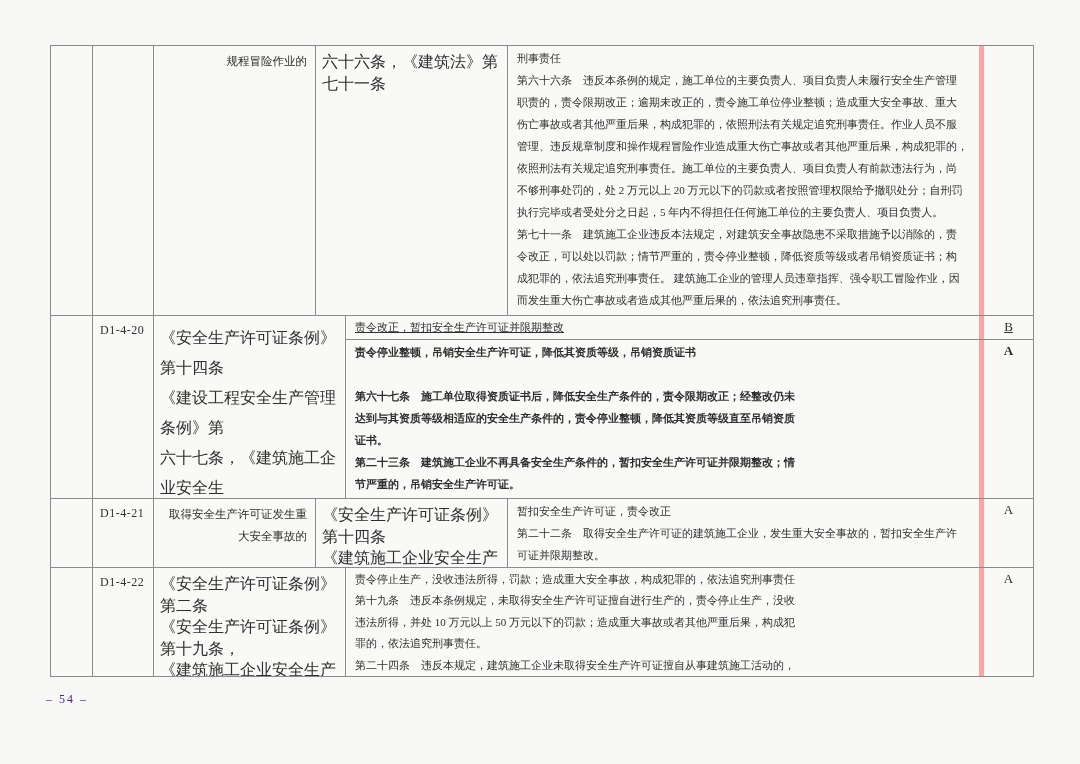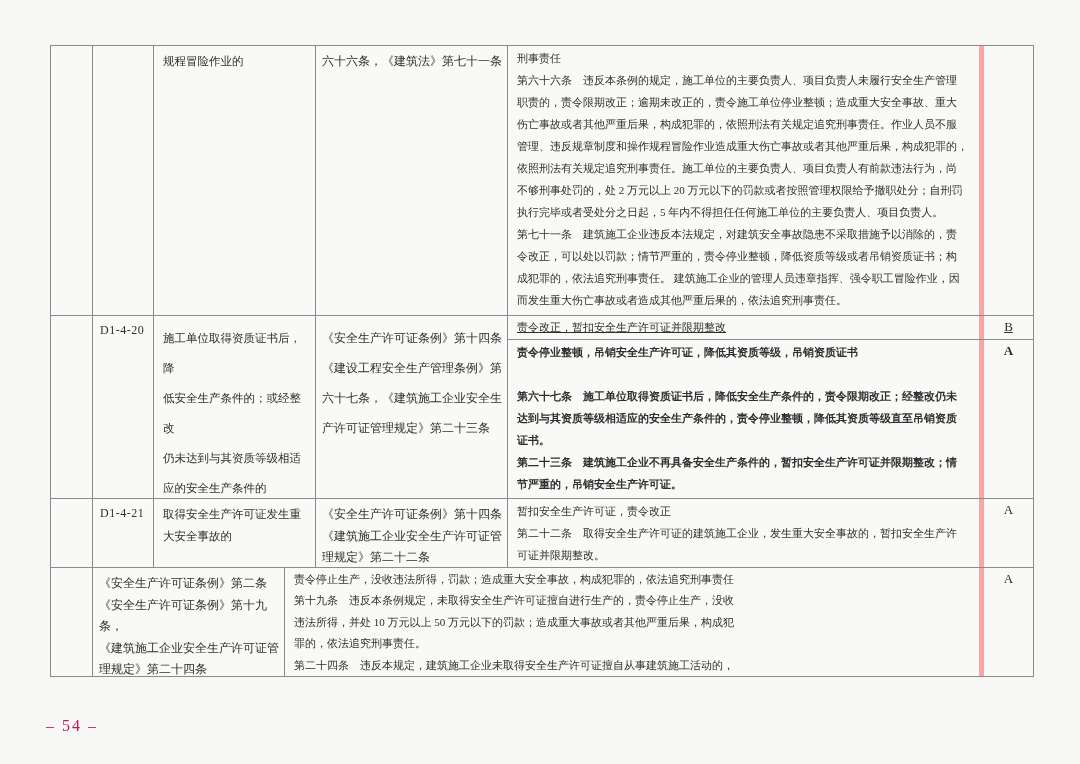--- a/index.html
+++ b/index.html
@@ -20,42 +20,42 @@
   .r1{flex:0 0 270px;}
   .r2{flex:0 0 183px;}
   .r3{flex:0 0 69px;}
   .r4{flex:1;}
   .cell{
     box-sizing:border-box;border-right:1px solid #8b8b8b;
     overflow:hidden;white-space:pre-line;
   }
   .c0{width:42px;}
   .c1{width:61px;font-size:12px;padding:7px 0 0 7px;letter-spacing:0.5px;}
-  .c2{width:162px;font-size:11.5px;padding:5px 8px 0 9px;line-height:21.5px;}
-  .c3{width:192px;font-size:12px;padding:5px 5px 0 6px;line-height:21.5px;}
+  .c2{width:162px;font-size:11.5px;padding:5px 8px 0 9px;line-height:21.5px;text-align:right;}
+  .c3{width:192px;font-size:16px;padding:5px 5px 0 6px;line-height:21.5px;}
   .lh-30{line-height:30px;padding-top:7px;}
   .rest{flex:1;display:flex;flex-direction:column;min-width:0;}
   .subrow{display:flex;flex:1;min-height:0;}
   .subrow + .subrow{border-top:1px solid #8b8b8b;font-weight:bold;}
   .subrow-fixed{flex:0 0 23px;text-decoration:underline;}
   .c4{
     flex:1;box-sizing:border-box;border-right:5px solid #fca5a5;
     font-size:11px;line-height:22.4px;padding:1px 8px 0 9px;
     overflow:hidden;white-space:pre-line;
   }
   .lh-22{line-height:22px;}
   .lh-21{line-height:21.4px;}
   .one-line{line-height:21px;padding-top:1px;}
   .c5{
     width:49px;box-sizing:border-box;text-align:center;
     font-size:13px;padding-top:3px;overflow:hidden;
   }
   .footer{
     position:absolute;left:46px;top:692px;
-    font-size:16px;letter-spacing:2px;color:#be185d;margin-top:25px;
+    font-size:12px;letter-spacing:2px;color:#4c1d95;
   }
 </style>
 </head>
 <body>
 
 <div class="sheet">
 
   <div class="doc-table">
 
     <div class="trow r1">
@@ -78,24 +78,20 @@
 成犯罪的，依法追究刑事责任。 建筑施工企业的管理人员违章指挥、强令职工冒险作业，因
 而发生重大伤亡事故或者造成其他严重后果的，依法追究刑事责任。</div>
           <div class="c5"></div>
         </div>
       </div>
     </div>
 
     <div class="trow r2">
       <div class="cell c0"></div>
       <div class="cell c1">D1-4-20</div>
-      <div class="cell c2 lh-30">施工单位取得资质证书后，降
-低安全生产条件的；或经整改
-仍未达到与其资质等级相适
-应的安全生产条件的</div>
       <div class="cell c3 lh-30">《安全生产许可证条例》第十四条
 《建设工程安全生产管理条例》第
 六十七条，《建筑施工企业安全生
 产许可证管理规定》第二十三条</div>
       <div class="rest">
         <div class="subrow subrow-fixed">
           <div class="c4 one-line">责令改正，暂扣安全生产许可证并限期整改</div>
           <div class="c5">B</div>
         </div>
         <div class="subrow">
@@ -124,20 +120,21 @@
           <div class="c4 lh-22">暂扣安全生产许可证，责令改正
 第二十二条　取得安全生产许可证的建筑施工企业，发生重大安全事故的，暂扣安全生产许
 可证并限期整改。</div>
           <div class="c5">A</div>
         </div>
       </div>
     </div>
 
     <div class="trow r4">
       <div class="cell c0"></div>
+      <div class="cell c1">D1-4-22</div>
       <div class="cell c3">《安全生产许可证条例》第二条
 《安全生产许可证条例》第十九条，
 《建筑施工企业安全生产许可证管
 理规定》第二十四条</div>
       <div class="rest">
         <div class="subrow">
           <div class="c4 lh-21">责令停止生产，没收违法所得，罚款；造成重大安全事故，构成犯罪的，依法追究刑事责任
 第十九条　违反本条例规定，未取得安全生产许可证擅自进行生产的，责令停止生产，没收
 违法所得，并处 10 万元以上 50 万元以下的罚款；造成重大事故或者其他严重后果，构成犯
 罪的，依法追究刑事责任。

